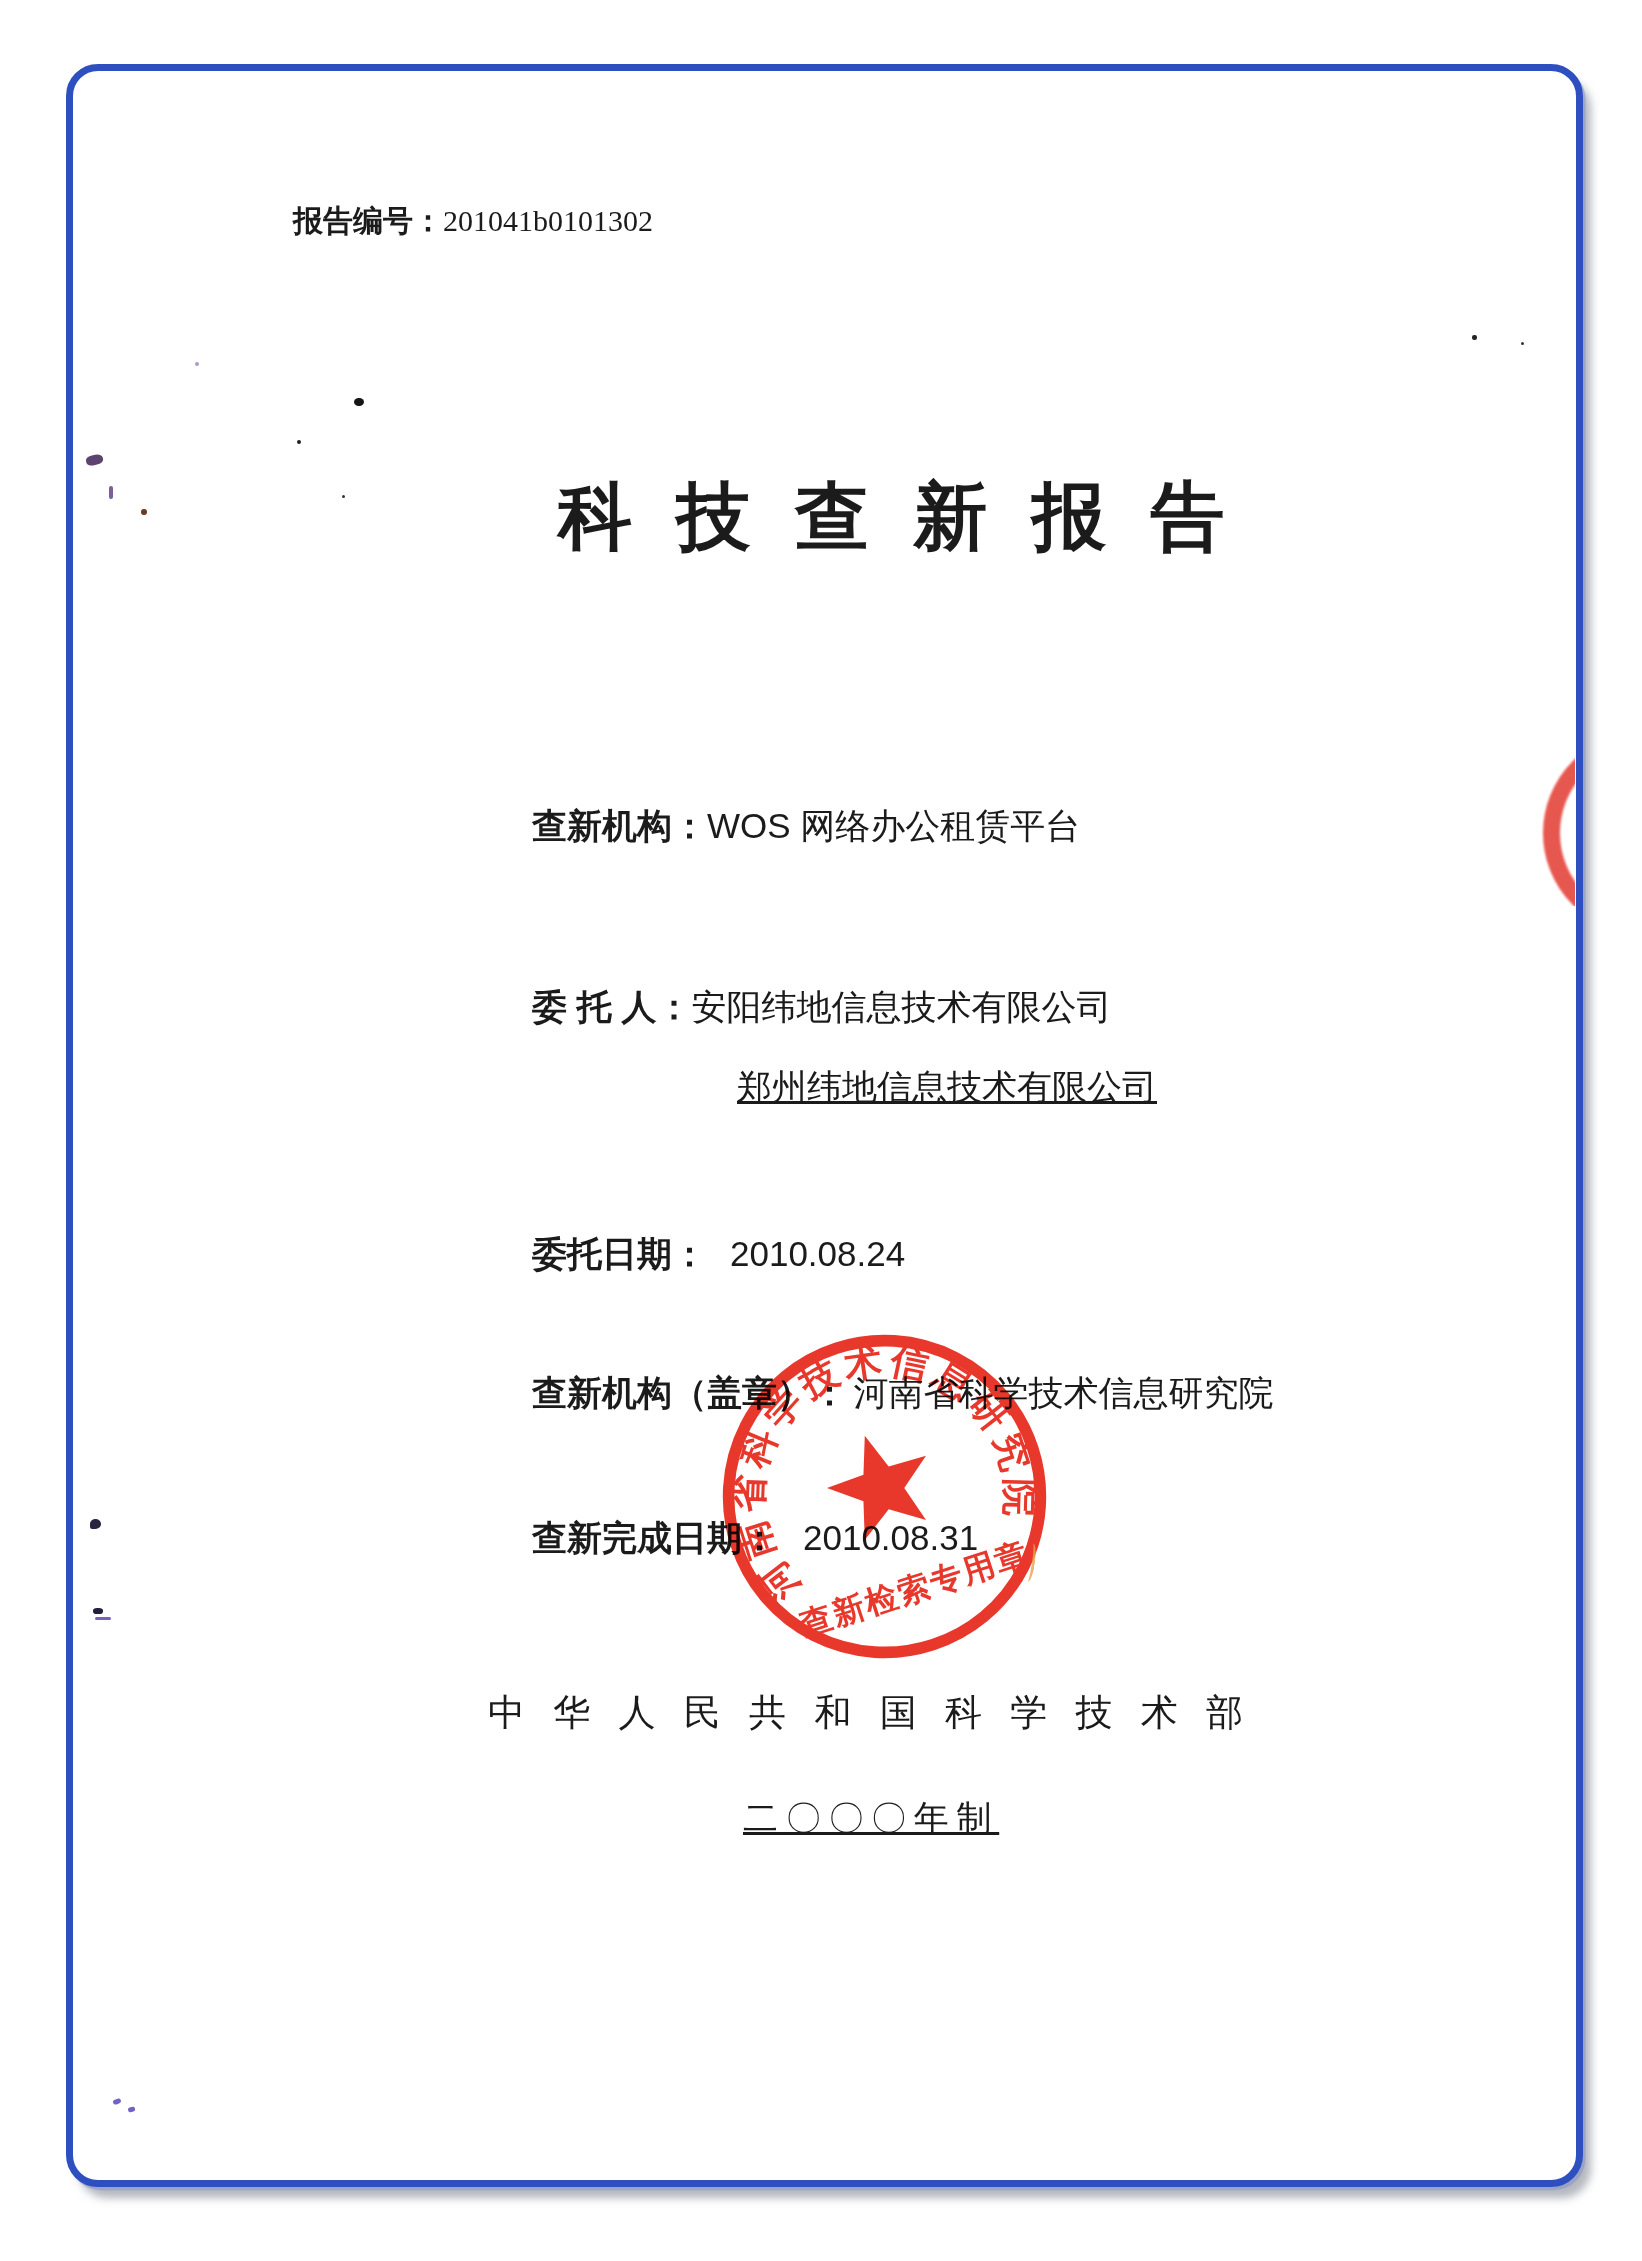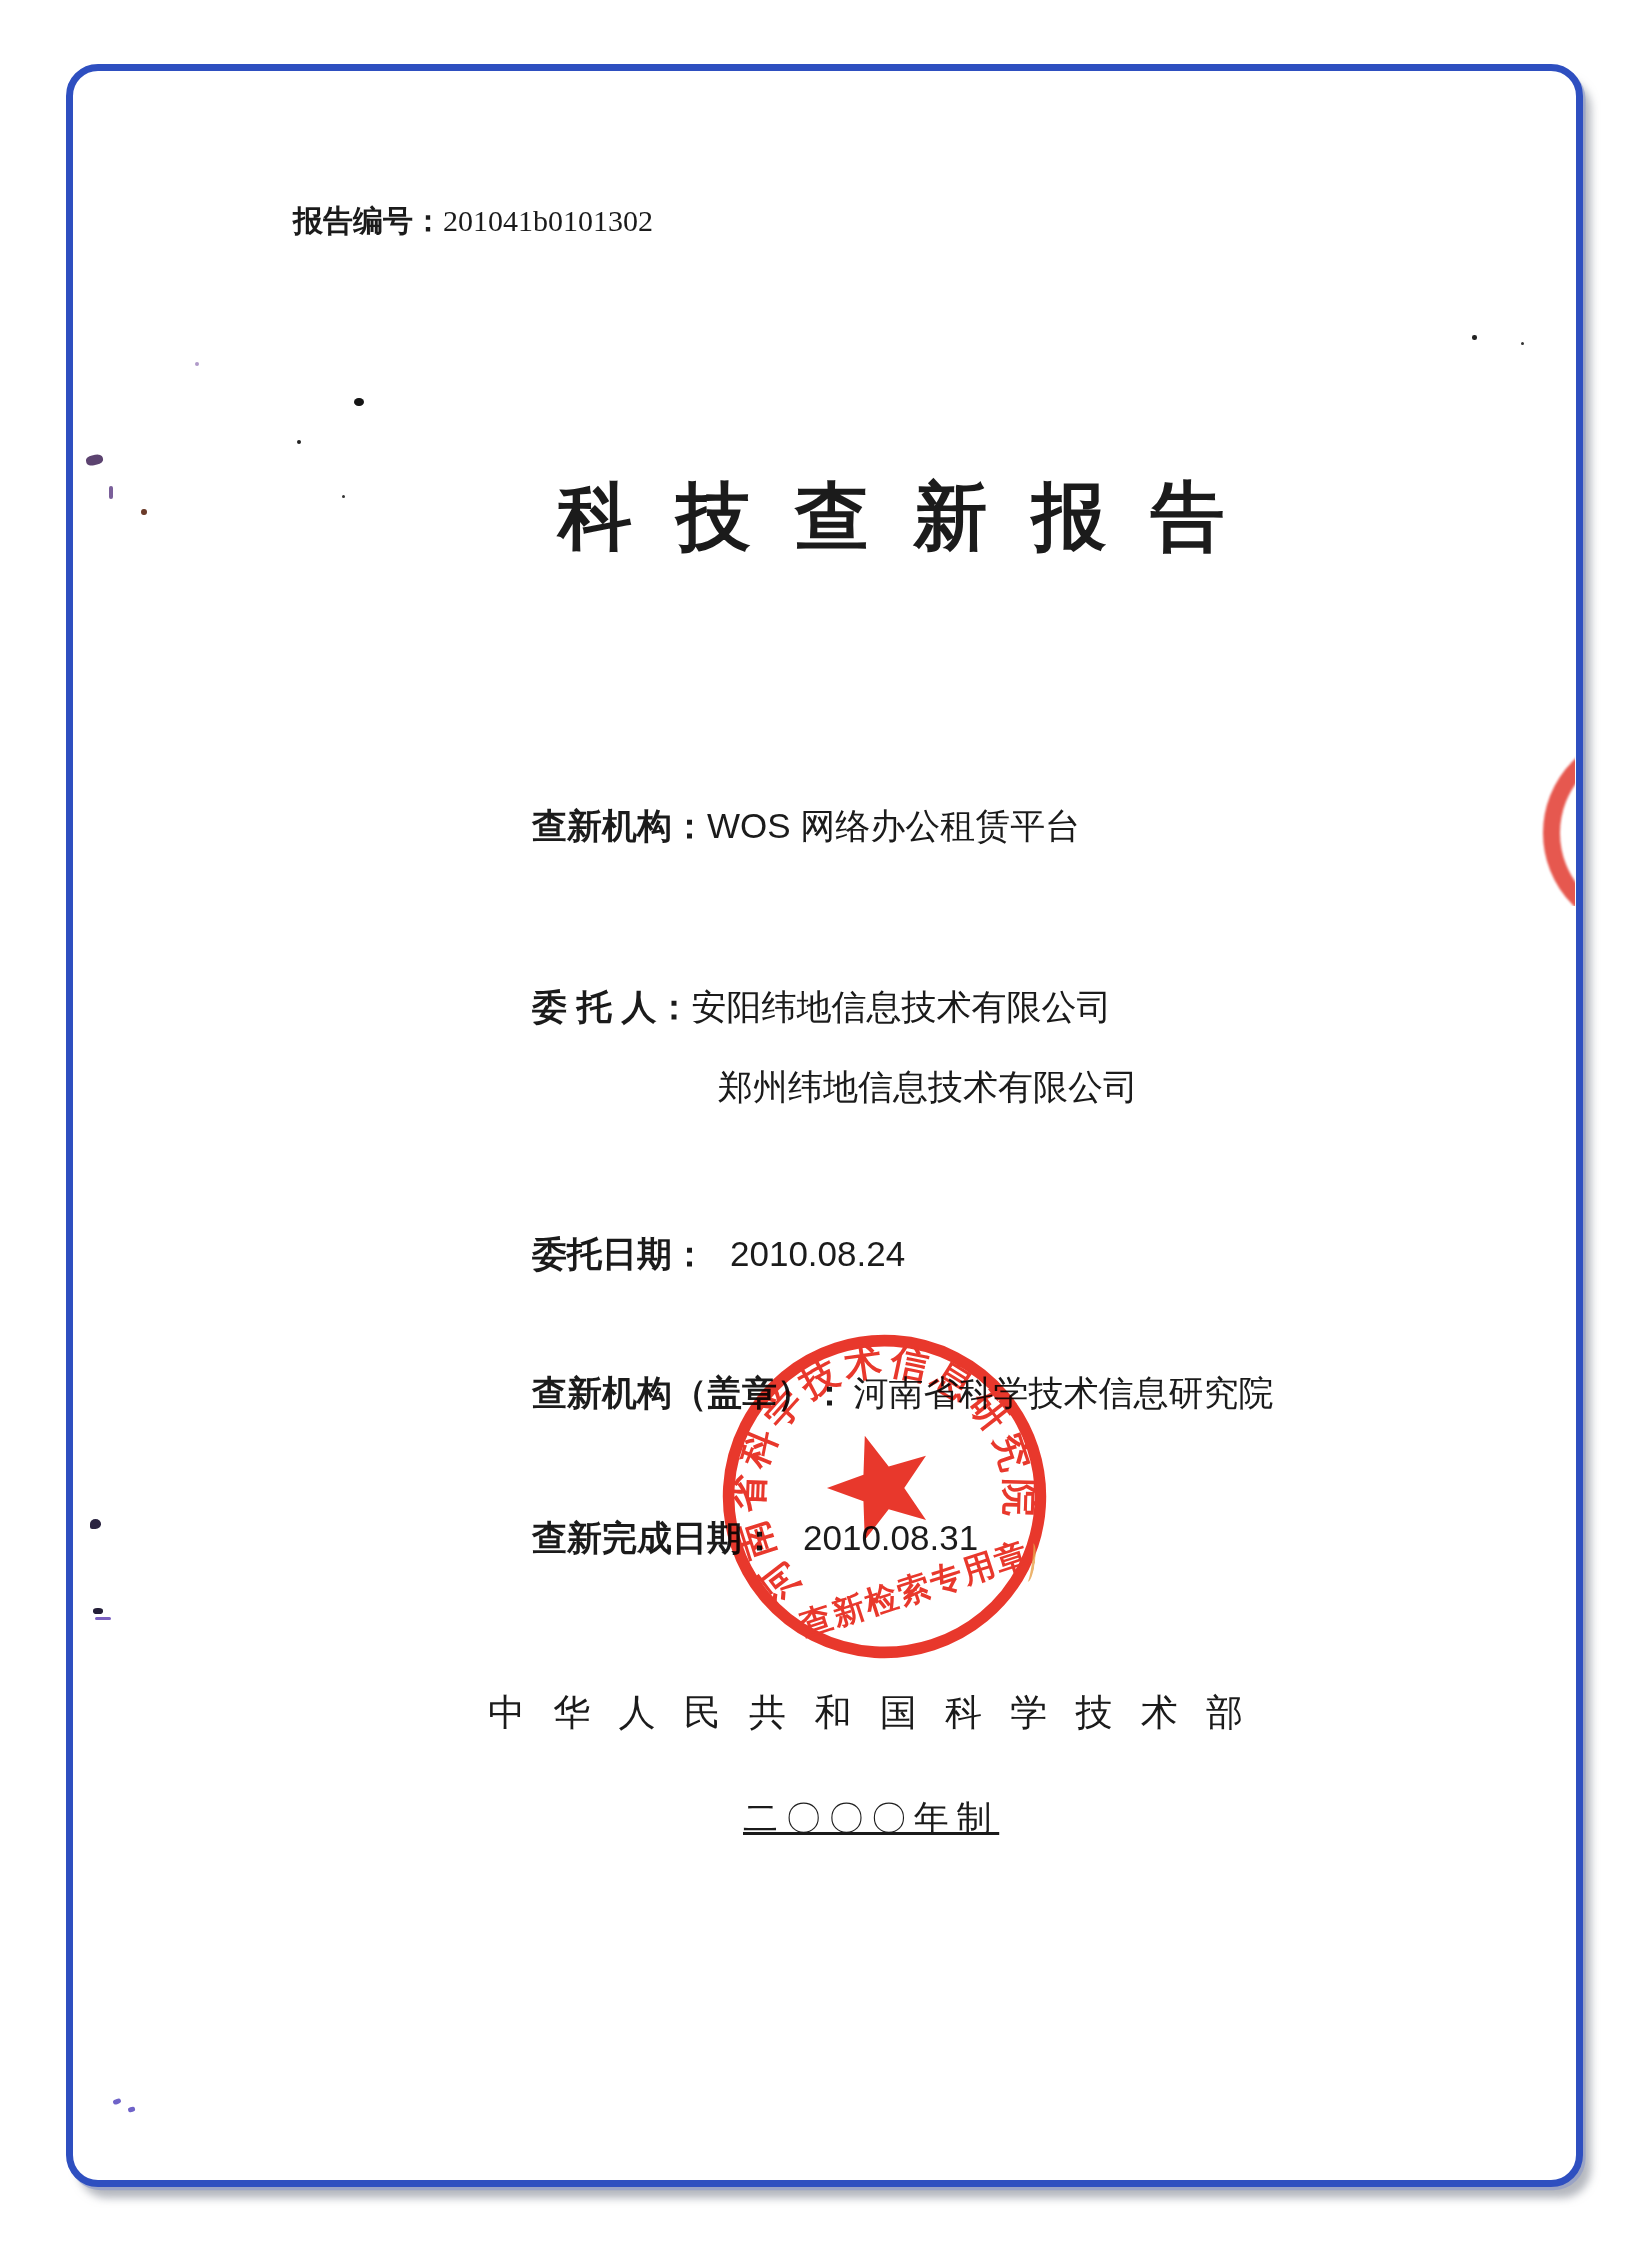--- a/index.html
+++ b/index.html
@@ -28,21 +28,21 @@
     font-family:"Liberation Sans","DejaVu Sans",sans-serif;font-weight:700;
   }
   .field .val-cn{
     font-family:"Liberation Sans","DejaVu Sans",sans-serif;font-weight:500;
   }
   .field .val-num{
     font-family:Liberation Sans, sans-serif;font-weight:500;
   }
   .f-project{left:532px;top:803px;}
   .f-client1{left:532px;top:984px;}
-  .f-client2{left:718px;top:1064px;}
+  .f-client2{left:737px;top:1064px;text-decoration:underline;}
   .f-date{left:532px;top:1231px;}
   .f-date .val-num{margin-left:23px;}
   .f-agency{left:532px;top:1370px;}
   .f-agency .val-cn{margin-left:6.4px;}
   .f-complete{left:532px;top:1515px;}
   .f-complete .val-num{margin-left:26px;}
   .ministry{
     left:488px;top:1688px;font-size:37px;letter-spacing:9px;
     font-family:"Liberation Sans","DejaVu Sans",sans-serif;font-weight:400;z-index:3;
   }

